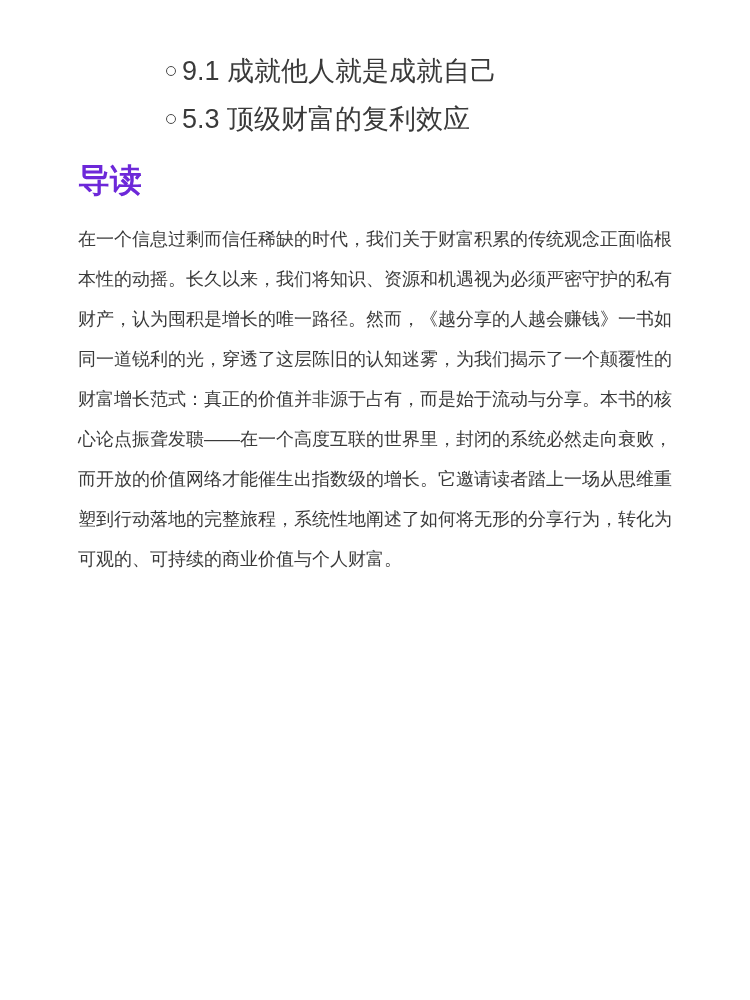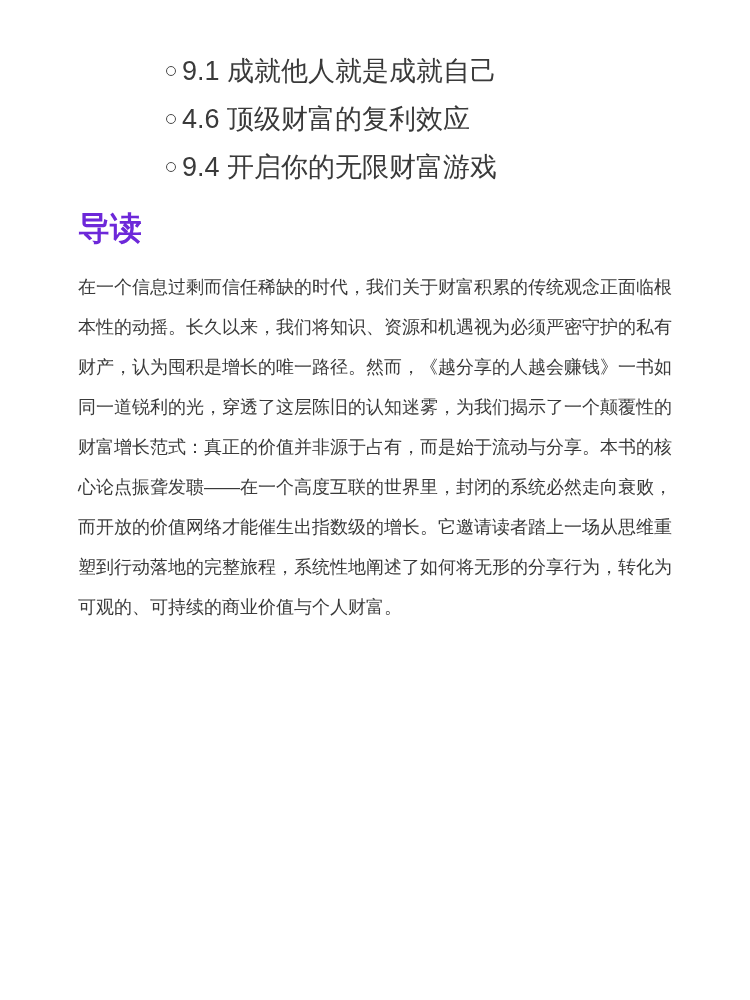--- a/index.html
+++ b/index.html
@@ -66,25 +66,21 @@
 
 <div class="page">
 
   <ul class="toc">
     <li class="toc-item">
       <span class="bullet"></span>
       <span>9.1 成就他人就是成就自己</span>
     </li>
     <li class="toc-item">
       <span class="bullet"></span>
-      <span>4.6 顶级财富的复利效应</span>
-    </li>
-    <li class="toc-item">
-      <span class="bullet"></span>
-      <span>9.4 开启你的无限财富游戏</span>
+      <span>5.3 顶级财富的复利效应</span>
     </li>
   </ul>
 
   <h2 class="section-heading">导读</h2>
 
   <p class="body-paragraph">在一个信息过剩而信任稀缺的时代，我们关于财富积累的传统观念正面临根本性的动摇。长久以来，我们将知识、资源和机遇视为必须严密守护的私有财产，认为囤积是增长的唯一路径。然而，《越分享的人越会赚钱》一书如同一道锐利的光，穿透了这层陈旧的认知迷雾，为我们揭示了一个颠覆性的财富增长范式：真正的价值并非源于占有，而是始于流动与分享。本书的核心论点振聋发聩——在一个高度互联的世界里，封闭的系统必然走向衰败，而开放的价值网络才能催生出指数级的增长。它邀请读者踏上一场从思维重塑到行动落地的完整旅程，系统性地阐述了如何将无形的分享行为，转化为可观的、可持续的商业价值与个人财富。</p>
 
 </div>
 
 </body></html>

